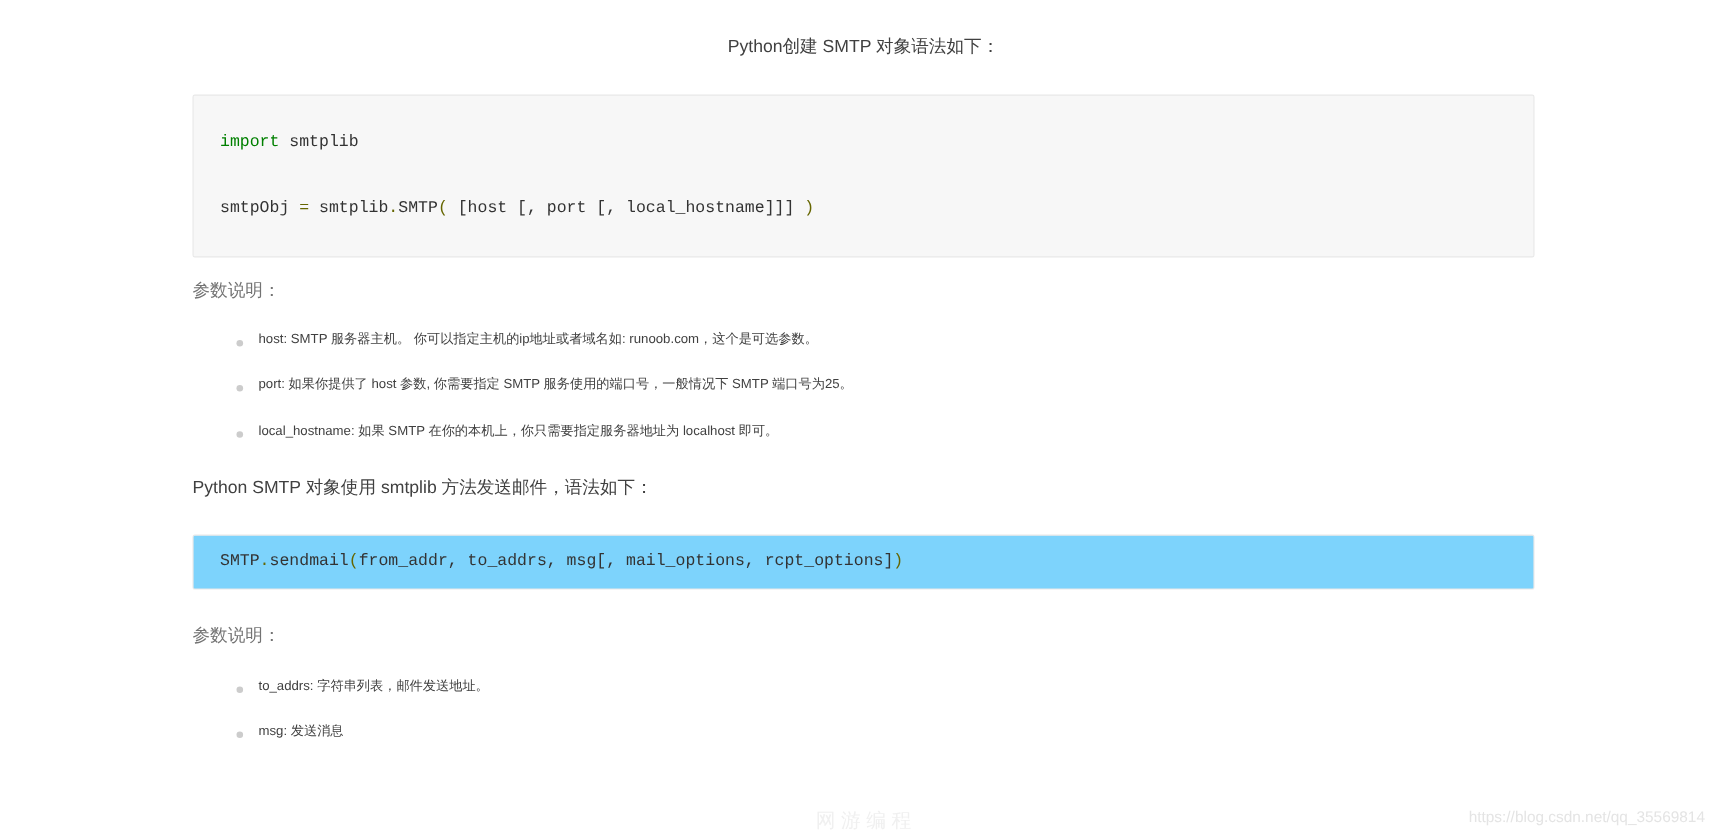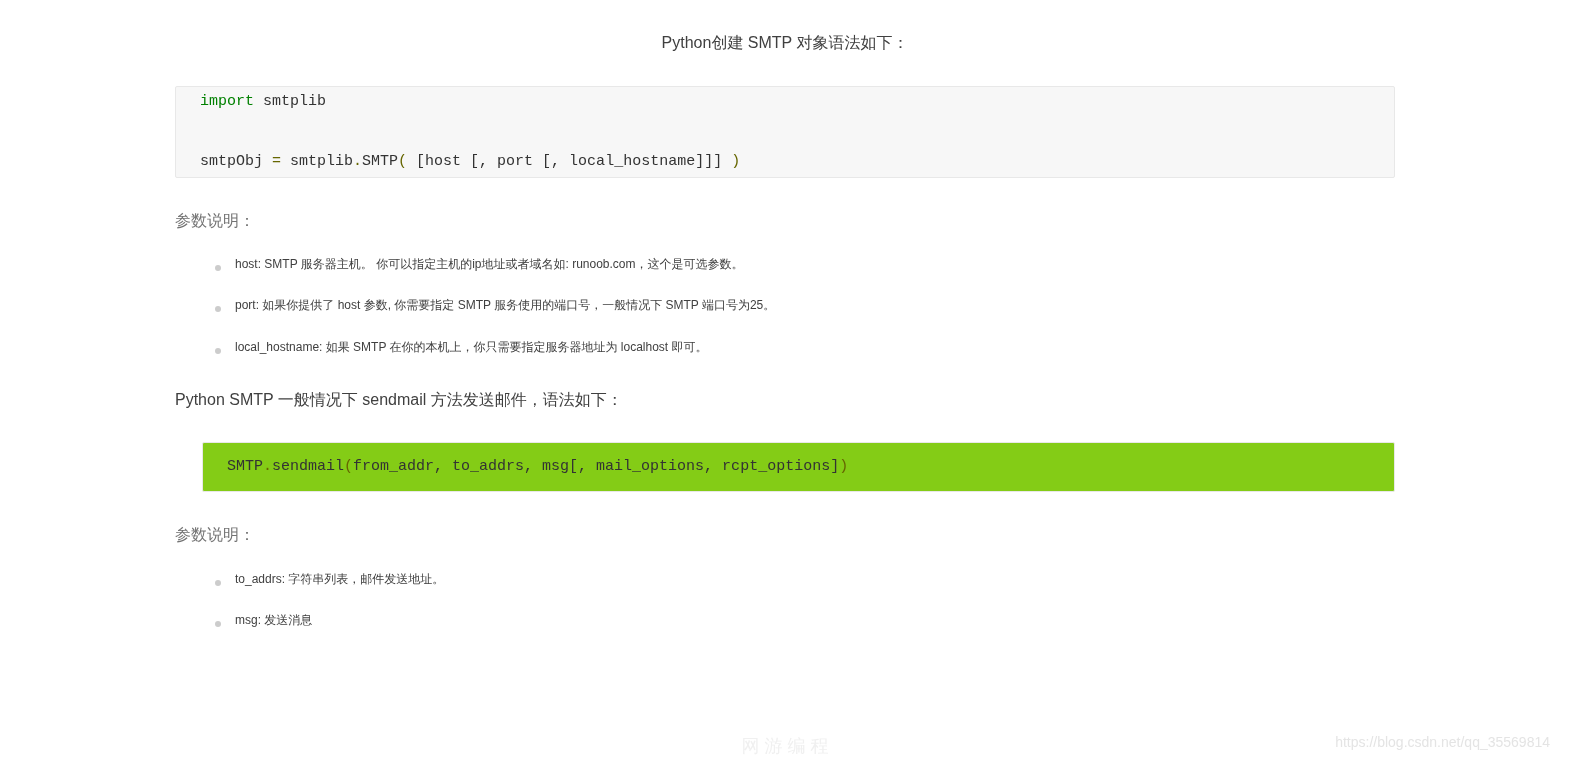--- a/index.html
+++ b/index.html
@@ -19,41 +19,40 @@
     .intro-text {
       color: #404040;
       font-size: 16px;
       margin-bottom: 30px;
       text-align: center;
     }
     .code-block {
       background: #f7f7f7;
       border: 1px solid #e8e8e8;
       border-radius: 2px;
-      padding: 0 24px;
-      margin-bottom: 30px;
+      padding: 28px 24px;
+      margin-bottom: 18px;
       font-family: Consolas, Monaco, "Courier New", monospace;
       font-size: 15px;
       line-height: 2.0;
       color: #333333;
       white-space: pre;
     }
     .code-block .kw { color: #008000; }
     .code-block .punct { color: #666600; }
     .code-block-single {
-      background: #84cc16;
+      background: #7dd3fc;
       border: 1px solid #e8e8e8;
       border-radius: 2px;
       padding: 12px 24px;
       margin-bottom: 30px;
       font-family: Consolas, Monaco, "Courier New", monospace;
       font-size: 15px;
       color: #333333;
       white-space: pre;
-      margin-left: 27px;
     }
     .code-block-single .punct { color: #666600; }
     .section-label {
       color: #737373;
       font-size: 16px;
       margin-bottom: 22px;
     }
     ul.param-list {
       list-style: none;
       padding-left: 40px;
@@ -111,21 +110,21 @@
 <span>smtpObj </span><span class="punct">=</span><span> smtplib</span><span class="punct">.</span><span>SMTP</span><span class="punct">(</span><span> [host [, port [, local_hostname]]] </span><span class="punct">)</span></div>
 
   <p class="section-label">参数说明：</p>
 
   <ul class="param-list">
     <li>host: SMTP 服务器主机。 你可以指定主机的ip地址或者域名如: runoob.com，这个是可选参数。</li>
     <li>port: 如果你提供了 host 参数, 你需要指定 SMTP 服务使用的端口号，一般情况下 SMTP 端口号为25。</li>
     <li>local_hostname: 如果 SMTP 在你的本机上，你只需要指定服务器地址为 localhost 即可。</li>
   </ul>
 
-  <p class="sendmail-intro">Python SMTP 一般情况下 sendmail 方法发送邮件，语法如下：</p>
+  <p class="sendmail-intro">Python SMTP 对象使用 smtplib 方法发送邮件，语法如下：</p>
 
   <div class="code-block-single"><span>SMTP</span><span class="punct">.</span><span>sendmail</span><span class="punct">(</span><span>from_addr, to_addrs, msg[, mail_options, rcpt_options]</span><span class="punct">)</span></div>
 
   <p class="section-label">参数说明：</p>
 
   <ul class="param-list">
     <li>to_addrs: 字符串列表，邮件发送地址。</li>
     <li>msg: 发送消息</li>
   </ul>
 </div>

